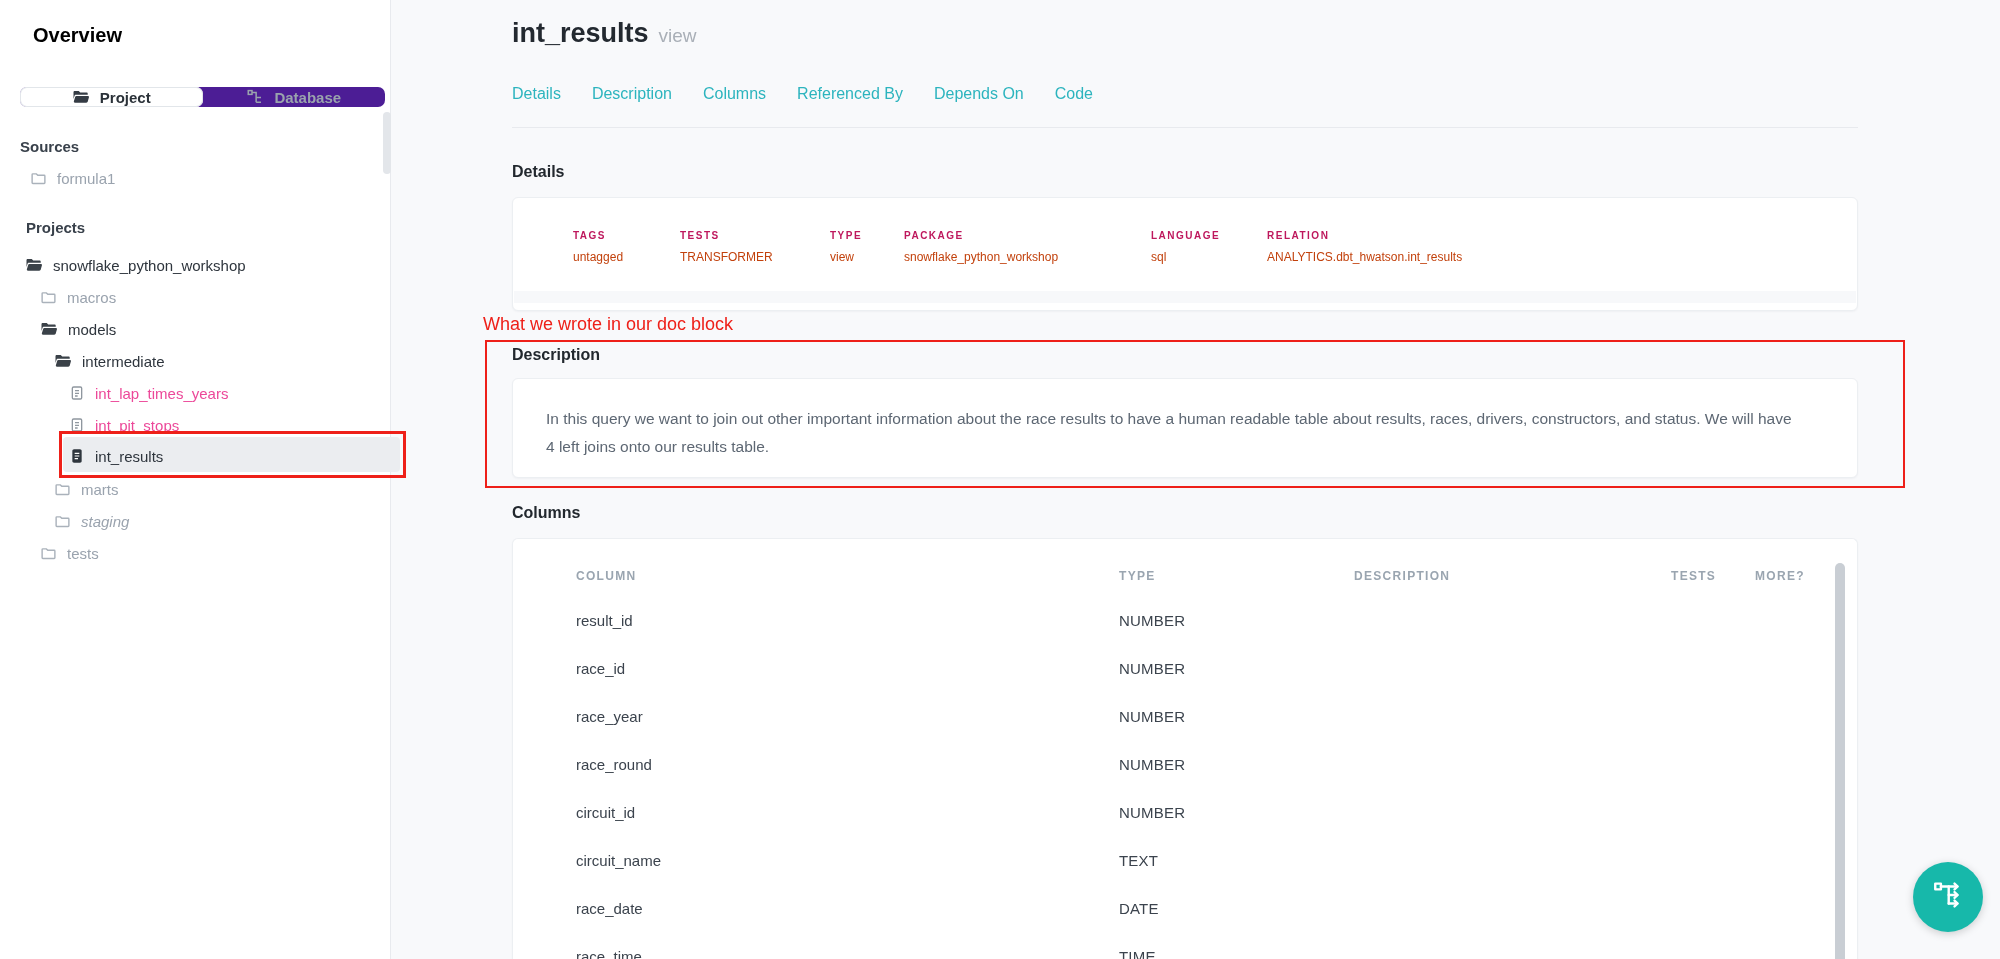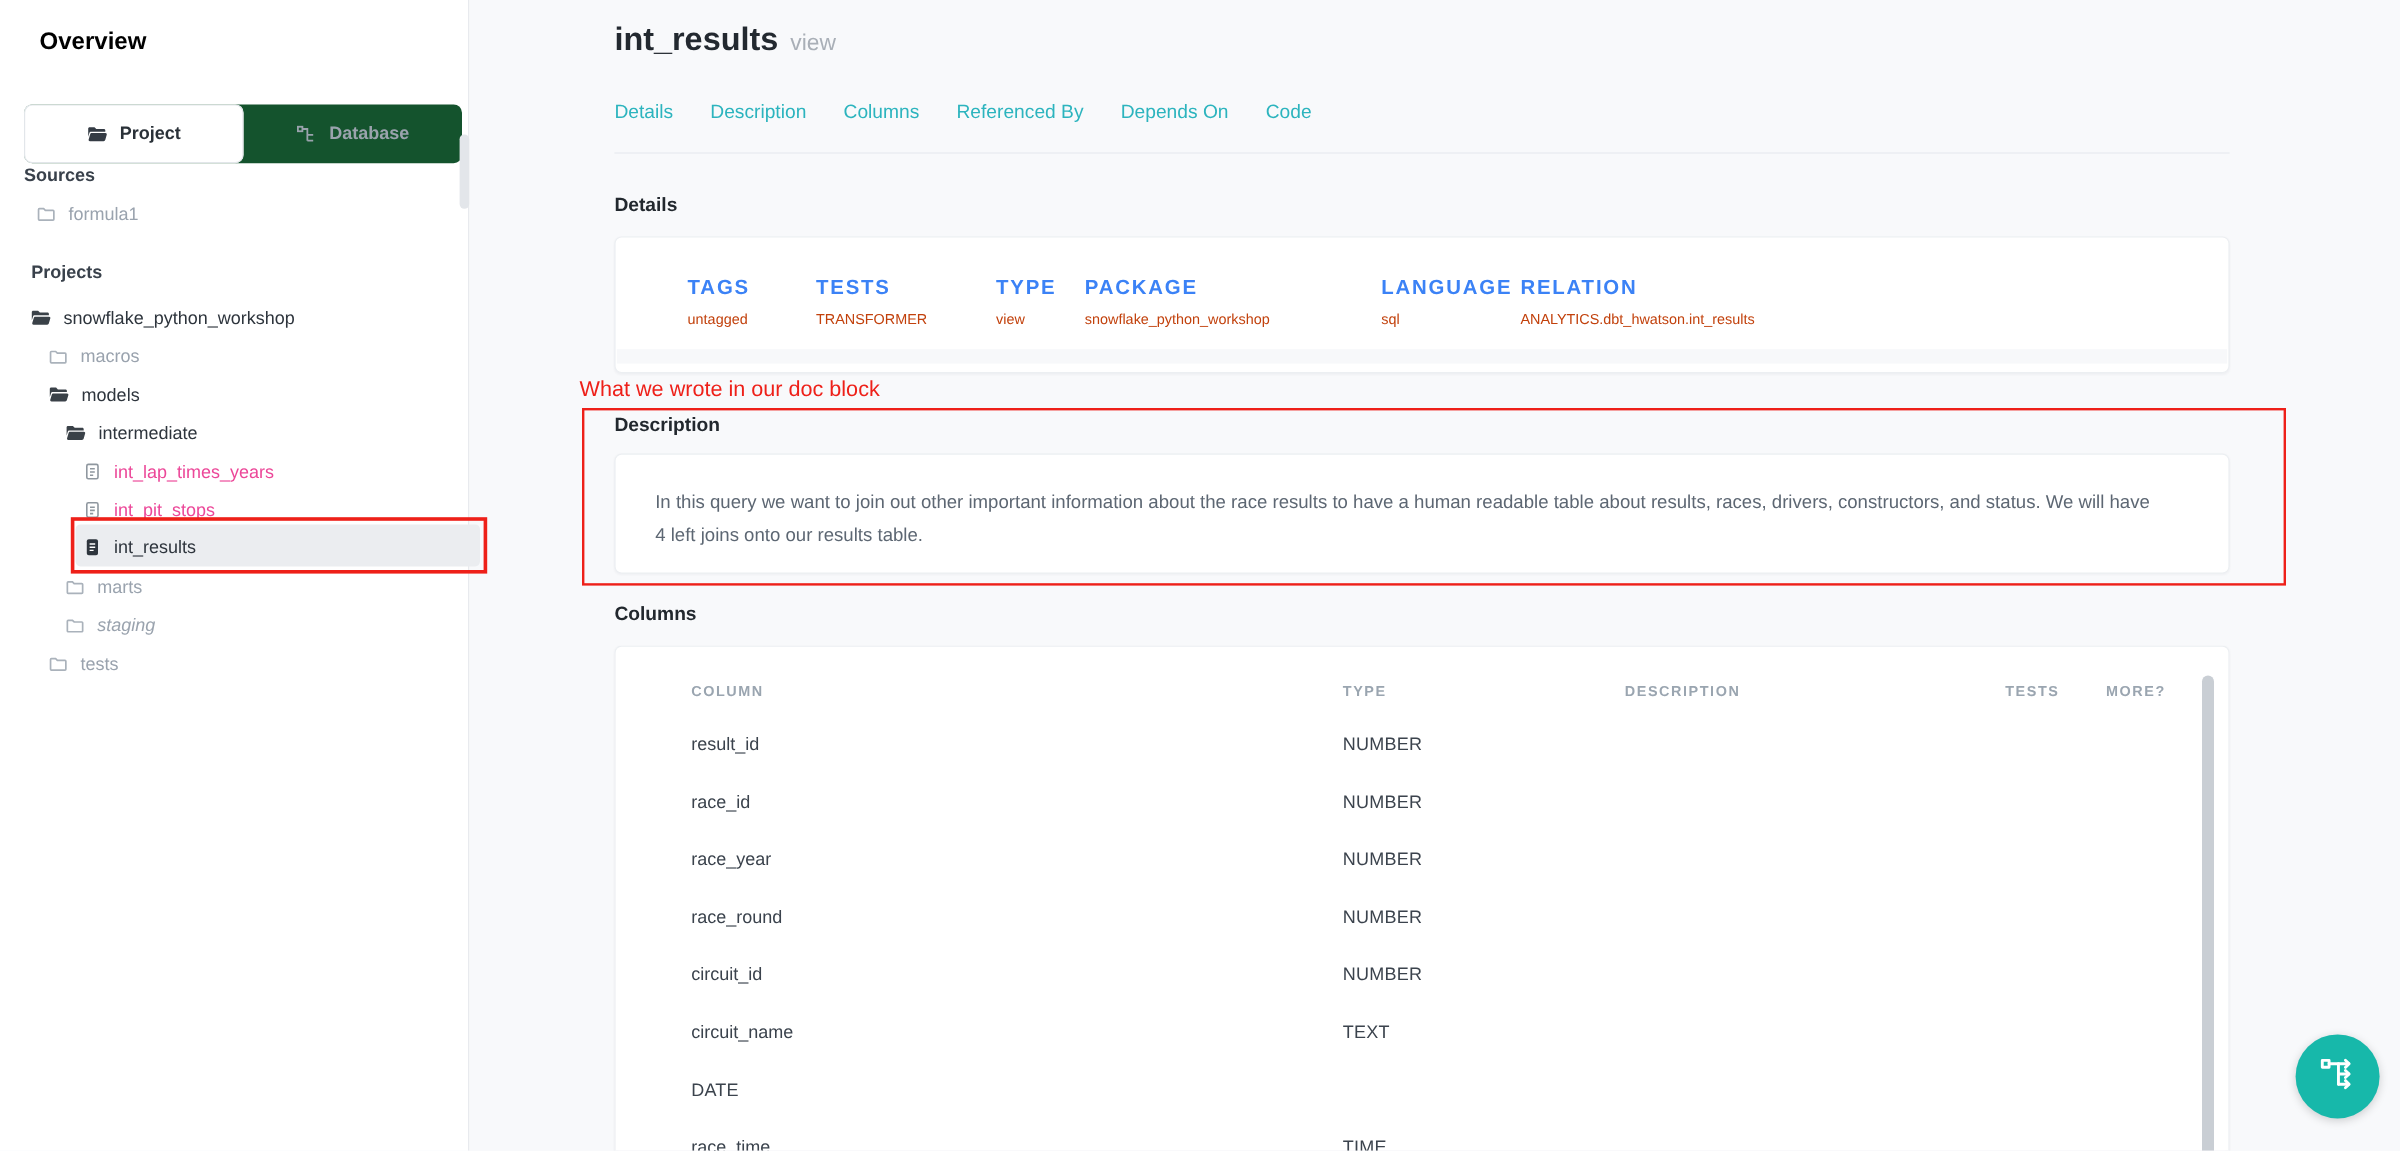--- a/index.html
+++ b/index.html
@@ -3,21 +3,21 @@
 <meta charset="utf-8">
 <style>
   * { margin:0; padding:0; box-sizing:border-box; }
   html,body { width:2000px; height:959px; }
   body { font-family:"Liberation Sans","DejaVu Sans",sans-serif; background:#f8f9fb; color:#2a3138; overflow:hidden; }
   #app { position:relative; width:2000px; height:959px; background:#f8f9fb; }
 
   
   .sidebar { position:absolute; left:0; top:0; width:391px; height:959px; background:#ffffff; border-right:1px solid #e8eaee; }
   .sidebar-title { position:absolute; left:33px; top:24px; font-size:20px; font-weight:bold; color:#000000; }
-  .seg-control { position:absolute; left:20px; top:87px; width:365px; height:49px; background:#14532d; border-radius:7px; display:flex; }
+  .seg-control { position:absolute; left:20px; top:87px; width:365px; height:20px; background:#4c1d95; border-radius:7px; display:flex; }
   .seg { flex:1; display:flex; align-items:center; justify-content:center; gap:10px; font-size:15px; font-weight:bold; border-radius:7px; cursor:pointer; }
   .seg.active { background:#ffffff; color:#2a3138; box-shadow:inset 0 0 0 1px #e2e6ea; }
   .seg.inactive { color:#9aa3ad; }
   .seg svg { display:block; }
 
   .section-label { position:absolute; left:20px; font-size:15px; font-weight:bold; color:#39414b; }
   .side-row { position:absolute; height:30px; display:flex; align-items:center; gap:10px; font-size:15px; cursor:pointer; white-space:nowrap; }
   .side-row svg { flex:0 0 auto; display:block; }
   .row-muted { color:#9aa3ae; }
   .row-dark { color:#2e353d; }
@@ -32,21 +32,21 @@
   .tabs { position:absolute; left:512px; top:85px; display:flex; gap:31px; }
   .tab { font-size:16px; color:#2cb4be; cursor:pointer; }
   .header-divider { position:absolute; left:512px; top:127px; width:1346px; height:1px; background:#e8eaee; }
 
   .sec-heading { position:absolute; font-size:16px; font-weight:bold; color:#22282e; }
   .card { position:absolute; background:#ffffff; border:1px solid #eceff2; border-radius:6px; box-shadow:0 1px 2px rgba(20,30,40,0.04); }
 
   
   .details-card { left:512px; top:197px; width:1346px; height:114px; }
   .detail-fields { display:flex; padding:32px 0 0 60px; }
-  .dfield .dlabel { font-size:17px; font-weight:bold; letter-spacing:1.5px; color:#3b82f6; }
+  .dfield .dlabel { font-size:10px; font-weight:bold; letter-spacing:1.5px; color:#be185d; }
   .dfield .dvalue { font-size:12px; color:#c2410c; margin-top:9px; }
   .df-tags { width:107px; } .df-owner { width:150px; } .df-type { width:74px; }
   .df-package { width:247px; } .df-language { width:116px; }
   .details-footer { position:absolute; left:1px; right:1px; bottom:7px; height:12px; background:#f7f8fa; }
 
   
   .annotation-label { position:absolute; left:483px; top:314px; font-size:18px; color:#ee2019; }
   .red-box-main { position:absolute; left:485px; top:340px; width:1420px; height:148px; border:2px solid #ee2019; }
 
   
@@ -298,20 +298,21 @@
           <div></div>
       </div>
       <div class="col-grid col-row">
         <div>circuit_name</div>
         <div class="cell-type">TEXT</div>
         <div></div>
         <div></div>
           <div></div>
       </div>
       <div class="col-grid col-row">
+        <div>race_date</div>
         <div class="cell-type">DATE</div>
         <div></div>
         <div></div>
           <div></div>
       </div>
       <div class="col-grid col-row">
         <div>race_time</div>
         <div class="cell-type">TIME</div>
         <div></div>
         <div></div>

